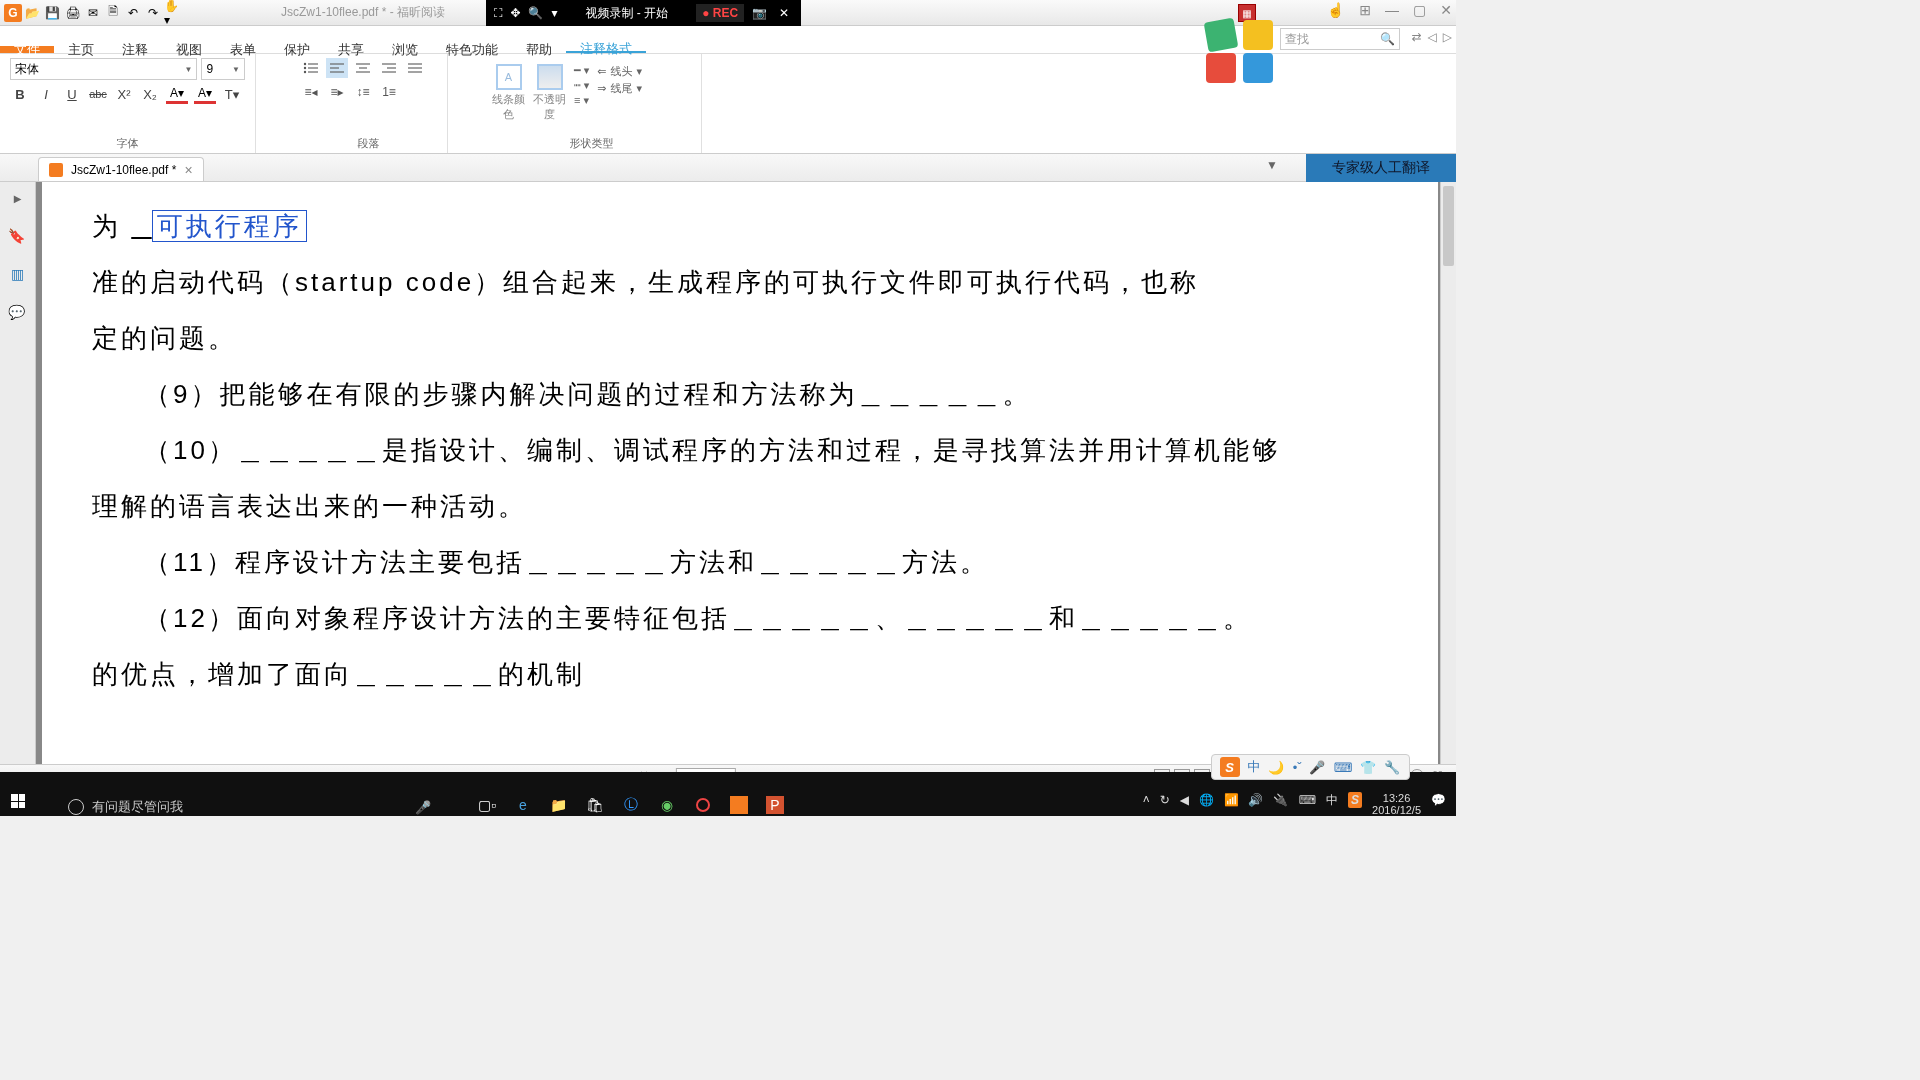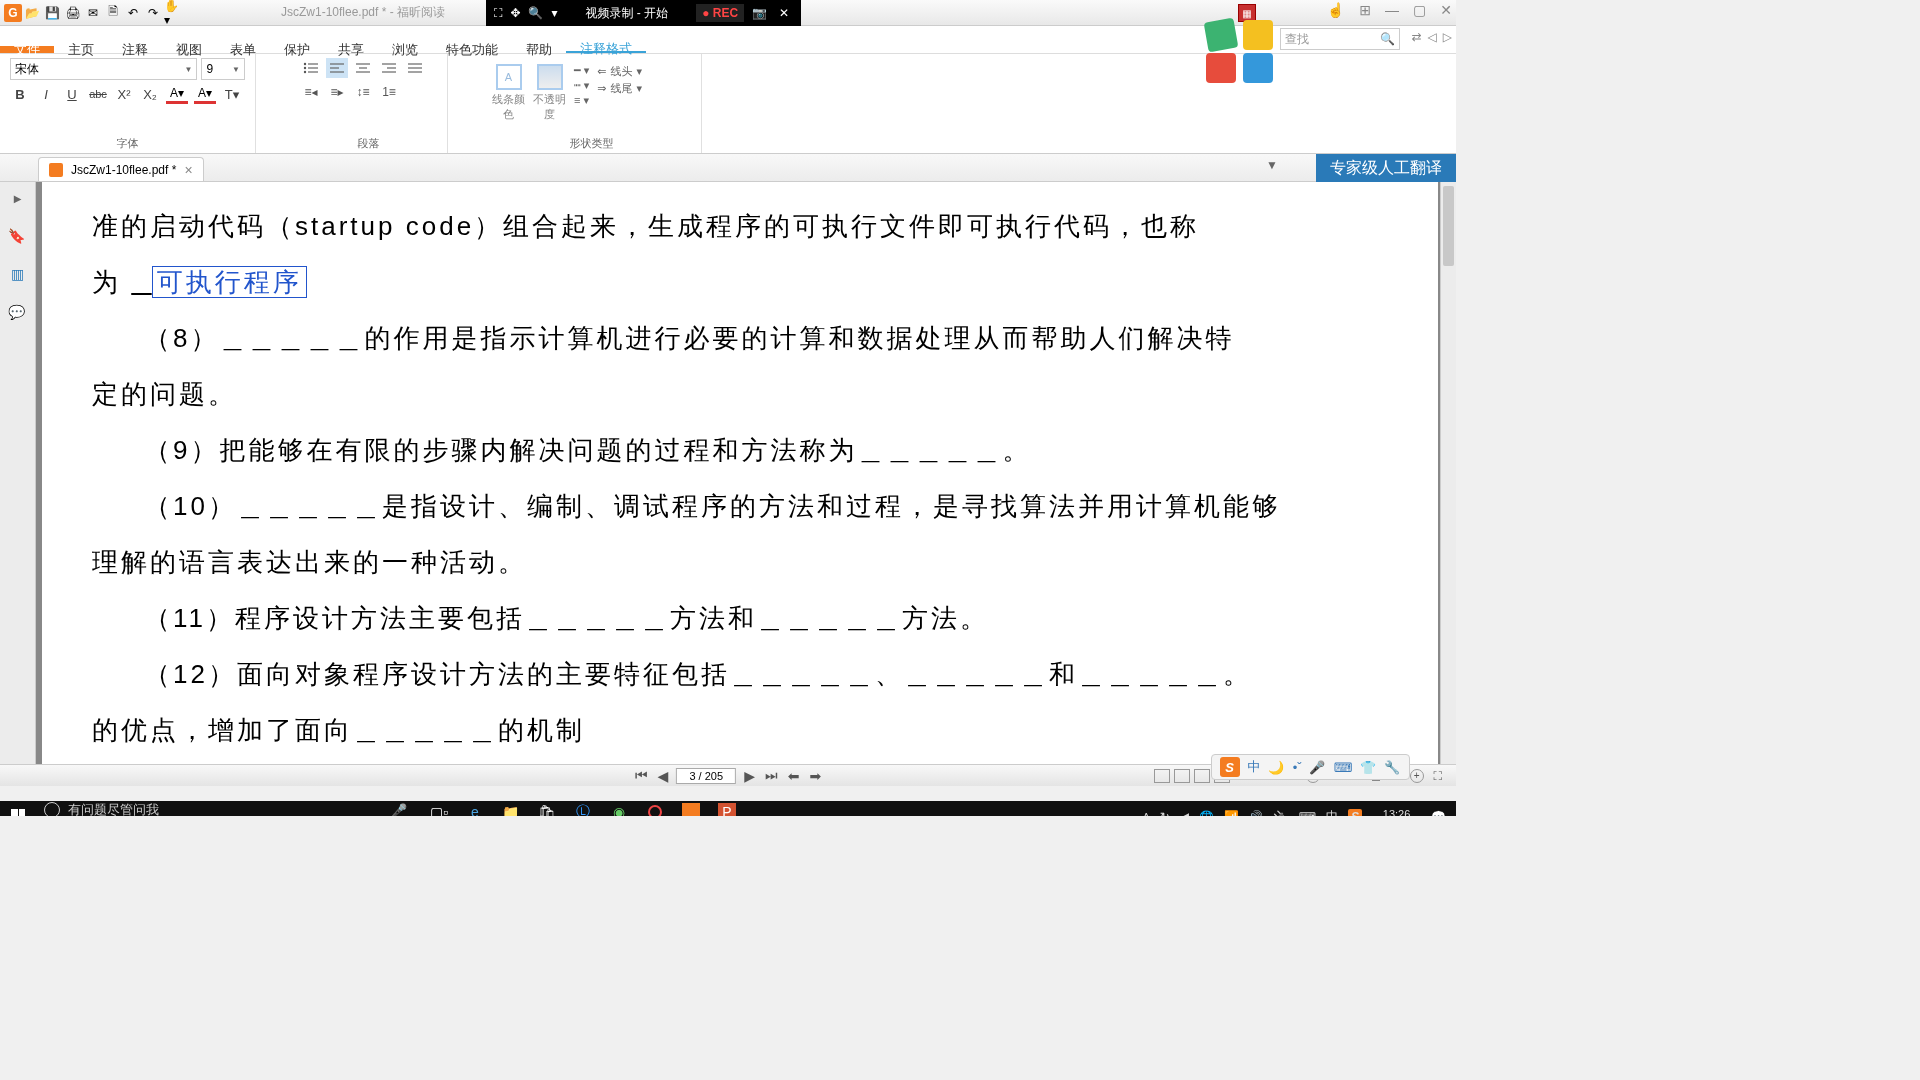--- a/index.html
+++ b/index.html
@@ -58,21 +58,21 @@
 .shape-big-icon { width: 26px; height: 26px; border: 2px solid #aaccee; display: flex; align-items: center; justify-content: center; margin-bottom: 2px; }
 .shape-small-col { display: flex; flex-direction: column; gap: 2px; font-size: 11px; color: #666; }
 .shape-small-item { display: flex; align-items: center; gap: 4px; cursor: pointer; }
 .dropdown-caret { font-size: 8px; color: #666; }
 
 
 .doc-tabbar { height: 28px; background: linear-gradient(#f8f8f8,#ececec); border-bottom: 1px solid #ccc; display: flex; align-items: flex-end; padding-left: 38px; position: relative; }
 .doc-tab { height: 24px; background: #fff; border: 1px solid #ccc; border-bottom: none; border-radius: 4px 4px 0 0; padding: 0 10px; display: flex; align-items: center; gap: 8px; font-size: 12px; }
 .doc-tab-icon { width: 14px; height: 14px; background: #f47c20; border-radius: 2px; }
 .doc-tab-close { cursor: pointer; color: #888; font-size: 14px; }
-.translate-btn { position: absolute; right: 0; top: 0; height: 28px; background: #2a7ab8; color: #ffffff; font-size: 16px; padding: 0 14px; display: flex; align-items: center; cursor: pointer; }
+.translate-btn { position: absolute; right: 0; top: 0; height: 28px; background: #2a7ab8; color: #0f172a; font-size: 14px; padding: 0 26px; display: flex; align-items: center; cursor: pointer; }
 .tab-menu-caret { position: absolute; right: 178px; top: 4px; font-size: 12px; color: #666; cursor: pointer; }
 
 
 .left-sidebar { position: absolute; left: 0; top: 182px; width: 36px; bottom: 30px; background: #ececec; border-right: 1px solid #ccc; display: flex; flex-direction: column; align-items: center; gap: 18px; padding-top: 6px; }
 .side-icon { width: 20px; height: 20px; cursor: pointer; display: flex; align-items: center; justify-content: center; color: #556; font-size: 14px; }
 .side-caret { font-size: 10px; color: #666; }
 
 
 .doc-area { position: absolute; left: 36px; right: 0; top: 182px; bottom: 30px; background: #888; overflow: hidden; }
 .page { position: absolute; left: 6px; top: 0; right: 18px; bottom: 0; background: #fff; padding: 18px 50px; }
@@ -93,21 +93,21 @@
 .zoom-btn { cursor: pointer; width: 14px; height: 14px; border: 1px solid #999; border-radius: 50%; display: flex; align-items: center; justify-content: center; font-size: 10px; }
 .view-icons { display: flex; gap: 4px; margin-right: 8px; }
 .view-icon { width: 16px; height: 14px; border: 1px solid #999; cursor: pointer; }
 
 
 .ime-bar { position: absolute; right: 46px; bottom: 36px; height: 26px; background: #f4f4f4; border: 1px solid #ccc; border-radius: 4px; display: flex; align-items: center; gap: 8px; padding: 0 8px; font-size: 13px; z-index: 50; }
 .ime-s { width: 20px; height: 20px; background: #f47c20; color: #fff; border-radius: 3px; display: flex; align-items: center; justify-content: center; font-weight: bold; font-style: italic; }
 .ime-item { color: #3a7ab8; cursor: pointer; }
 
 
-.taskbar { position: absolute; left: 0; right: 0; bottom: 0; height: 15px; background: #101010; display: flex; align-items: flex-start; color: #fff; }
+.taskbar { position: absolute; left: 0; right: 0; bottom: 0; height: 44px; background: #101010; display: flex; align-items: flex-end; color: #fff; gap: 24px; }
 .start-btn { width: 36px; height: 30px; display: flex; align-items: center; justify-content: center; cursor: pointer; }
 .win-logo { display: grid; grid-template-columns: 1fr 1fr; gap: 1px; width: 14px; height: 14px; }
 .win-logo div { background: #fff; }
 .cortana { display: flex; align-items: center; gap: 8px; padding: 0 8px; color: #ccc; font-size: 13px; width: 380px; }
 .cortana-circle { width: 16px; height: 16px; border: 1.5px solid #ccc; border-radius: 50%; }
 .cortana-mic { margin-left: auto; }
 .task-icons { display: flex; align-items: center; gap: 14px; padding: 0 12px; }
 .task-icon { width: 22px; height: 22px; display: flex; align-items: center; justify-content: center; cursor: pointer; font-size: 14px; }
 .task-icon.edge { color: #4aa3e0; }
 .task-icon.folder { color: #f4c050; }
@@ -297,25 +297,24 @@
 <div class="left-sidebar">
   <div class="side-icon side-caret">▶</div>
   <div class="side-icon">🔖</div>
   <div class="side-icon" style="color:#2a7ab8">▥</div>
   <div class="side-icon" style="color:#c88040">💬</div>
 </div>
 
 <div class="doc-area">
   <div class="page">
     <div class="doc-text">
-      <div class="doc-p">准的启动代码（startup code）组合起来，生成程序的可执行文件即可执行代码，也称</div>
       <div class="doc-p">
         <span>为</span>&nbsp;<span class="blank">  </span><span class="boxed">可执行程序</span>
       </div>
-      <div class="doc-p"><span class="indent"></span><span>（8）＿＿＿＿＿的作用是指示计算机进行必要的计算和数据处理从而帮助人们解决特</span></div>
+      <div class="doc-p">准的启动代码（startup code）组合起来，生成程序的可执行文件即可执行代码，也称</div>
       <div class="doc-p">定的问题。</div>
       <div class="doc-p"><span class="indent"></span><span>（9）把能够在有限的步骤内解决问题的过程和方法称为＿＿＿＿＿。</span></div>
       <div class="doc-p"><span class="indent"></span><span>（10）＿＿＿＿＿是指设计、编制、调试程序的方法和过程，是寻找算法并用计算机能够</span></div>
       <div class="doc-p">理解的语言表达出来的一种活动。</div>
       <div class="doc-p"><span class="indent"></span><span>（11）程序设计方法主要包括＿＿＿＿＿方法和＿＿＿＿＿方法。</span></div>
       <div class="doc-p"><span class="indent"></span><span>（12）面向对象程序设计方法的主要特征包括＿＿＿＿＿、＿＿＿＿＿和＿＿＿＿＿。</span></div>
       <div class="doc-p">的优点，增加了面向＿＿＿＿＿的机制</div>
     </div>
   </div>
   <div class="scroll-v">

